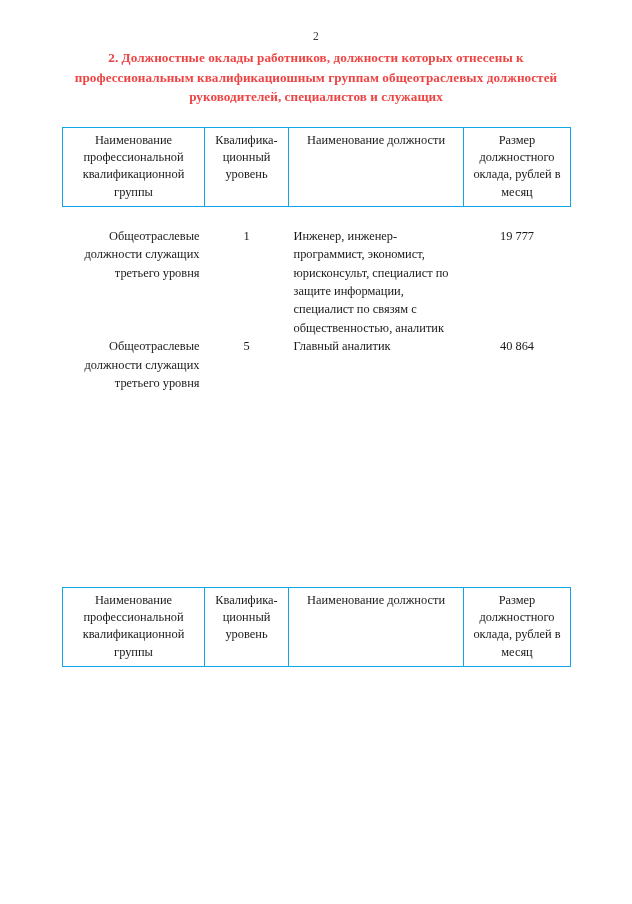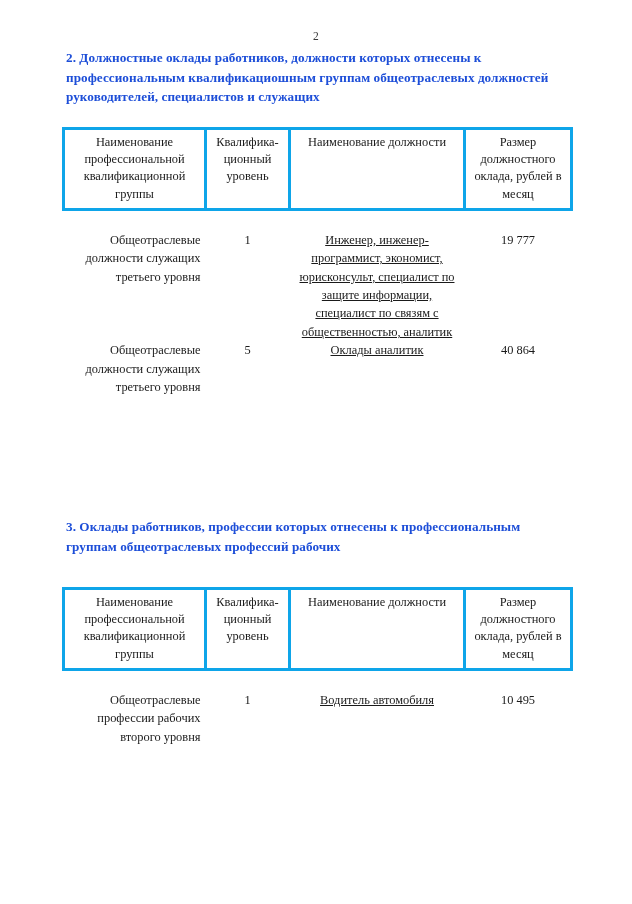--- a/index.html
+++ b/index.html
@@ -36,24 +36,25 @@
     font-size: 11.5px;
     color: #3a3a3a;
     letter-spacing: 0.2px;
   }
 
   
   .section-heading {
     position: absolute;
     left: 66px;
     width: 500px;
+    text-align: center;
     font-weight: bold;
     font-size: 13.2px;
     line-height: 19.5px;
-    color: #1d4ed8;
+    color: #ef4444;
     letter-spacing: 0.05px;
   }
   .section-heading.h2 { top: 48px; }
   .section-heading.h3 { top: 517px; }
 
   
   .salary-table {
     position: absolute;
     left: 62px;
     width: 508px;
@@ -64,21 +65,21 @@
   }
   .salary-table.t1 { top: 127px; }
   .salary-table.t2 { top: 587px; }
 
   .salary-table col.c1 { width: 142px; }
   .salary-table col.c2 { width: 84px; }
   .salary-table col.c3 { width: 175px; }
   .salary-table col.c4 { width: 107px; }
 
   .salary-table thead th {
-    border: 3px solid #0ea5e9;
+    border: 1px solid #0ea5e9;
     padding: 4px 5px 5px 5px;
     font-weight: normal;
     text-align: center;
     vertical-align: top;
     line-height: 17.2px;
     height: 64px;
     box-sizing: border-box;
   }
 
   .salary-table tbody td {
@@ -88,22 +89,21 @@
     line-height: 18.4px;
   }
   .salary-table tbody td.col-group {
     text-align: right;
     padding-left: 5px;
   }
   .salary-table tbody td.col-level {
     text-align: center;
   }
   .salary-table tbody td.col-position {
-    text-align: center;
-    text-decoration: underline;
+    text-align: left;
   }
   .salary-table tbody td.col-amount {
     text-align: center;
   }
 
   .salary-table tbody tr.spacer-row td {
     height: 20px;
     padding: 0;
     line-height: 0;
     font-size: 0;
@@ -142,27 +142,26 @@
       </tr>
       <tr>
         <td class="col-group">Общеотраслевые должности служащих третьего уровня</td>
         <td class="col-level">1</td>
         <td class="col-position">Инженер, инженер-программист, экономист, юрисконсульт, специалист по защите информации, специалист по связям с общественностью, аналитик</td>
         <td class="col-amount">19 777</td>
       </tr>
       <tr>
         <td class="col-group">Общеотраслевые должности служащих третьего уровня</td>
         <td class="col-level">5</td>
-        <td class="col-position">Оклады аналитик</td>
+        <td class="col-position">Главный аналитик</td>
         <td class="col-amount">40 864</td>
       </tr>
     </tbody>
   </table>
 
-  <div class="section-heading h3">3. Оклады работников, профессии которых отнесены к профессиональным группам общеотраслевых профессий рабочих</div>
 
   <table class="salary-table t2">
     <colgroup>
       <col class="c1">
         <col class="c2">
         <col class="c3">
         <col class="c4">
     </colgroup>
     <thead>
       <tr>
@@ -172,22 +171,16 @@
         <th>Размер должностного оклада, рублей в месяц</th>
       </tr>
     </thead>
     <tbody>
       <tr class="spacer-row">
         <td></td>
           <td></td>
         <td></td>
           <td></td>
       </tr>
-      <tr>
-        <td class="col-group">Общеотраслевые профессии рабочих второго уровня</td>
-        <td class="col-level">1</td>
-        <td class="col-position">Водитель автомобиля</td>
-        <td class="col-amount">10 495</td>
-      </tr>
     </tbody>
   </table>
 
 </div>
 
 </body></html>

